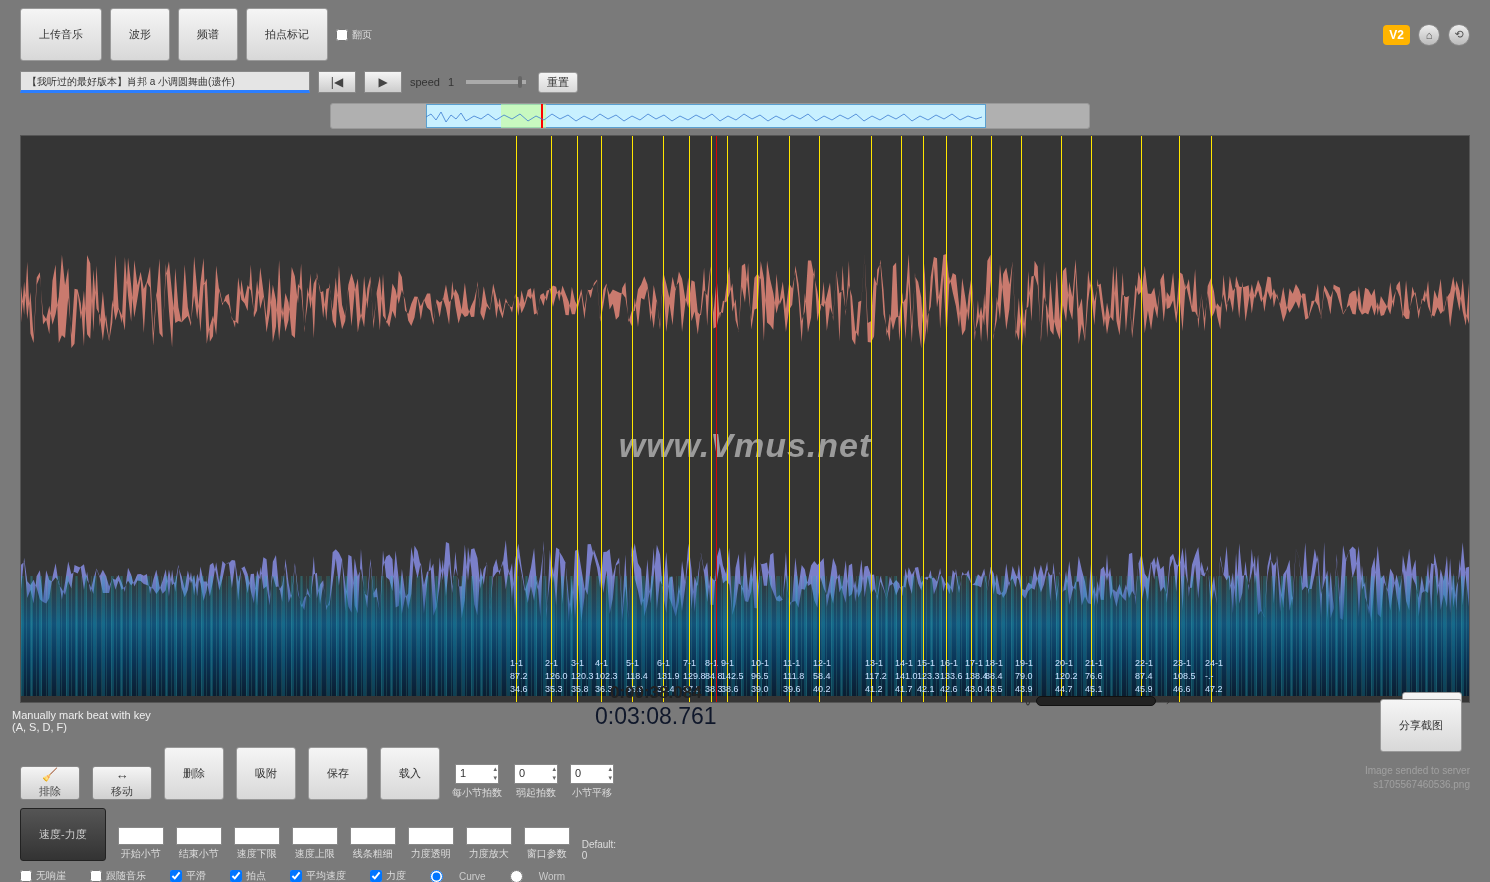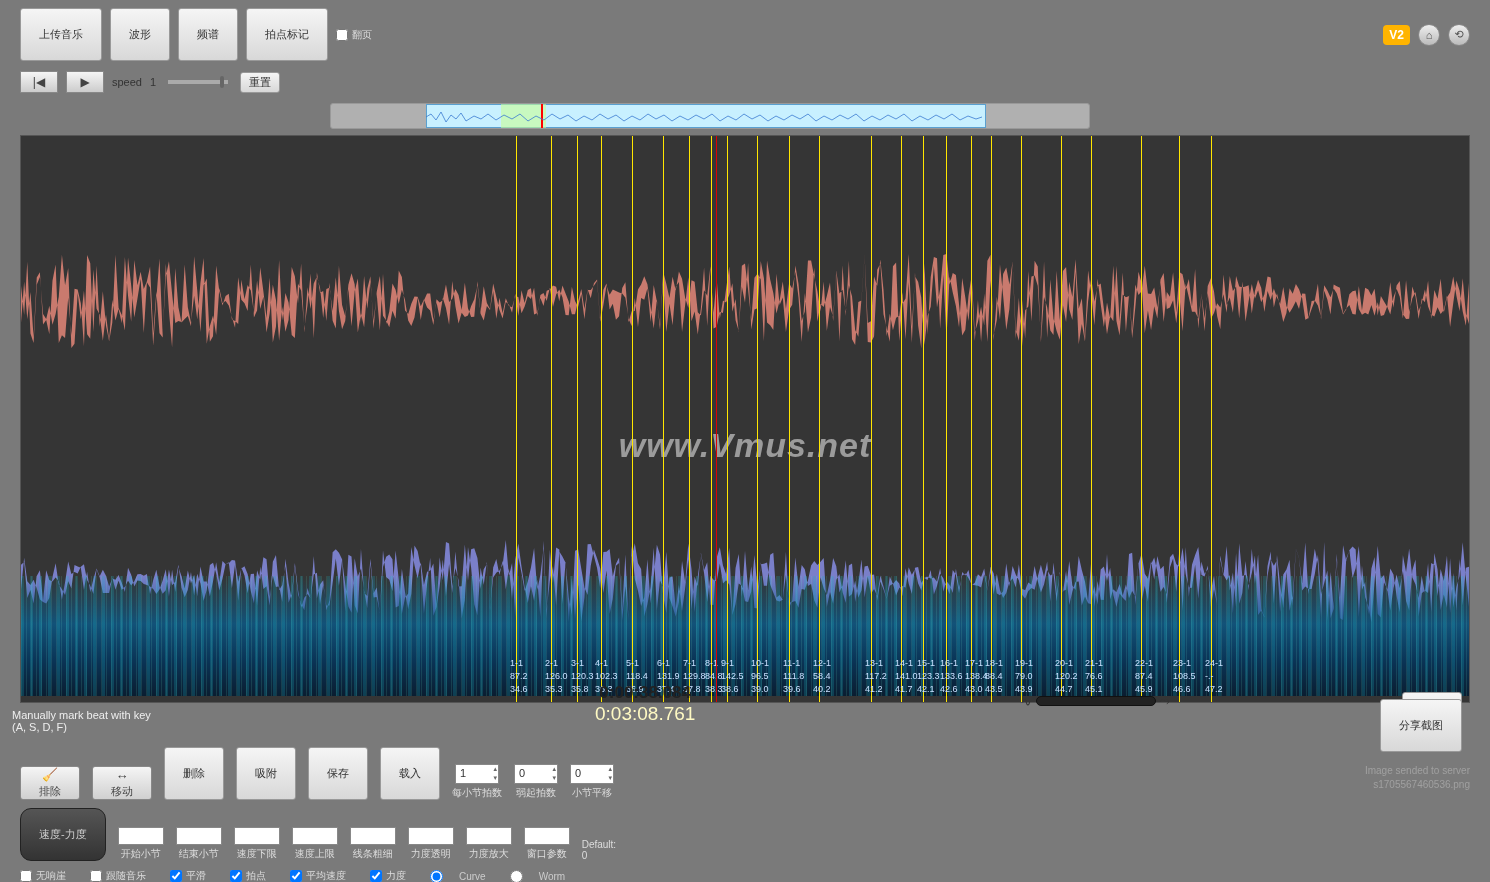--- a/index.html
+++ b/index.html
@@ -1,20 +1,20 @@
 <!DOCTYPE html>
 <html><head>
 <meta charset="utf-8">
 <style>
 * { box-sizing: border-box; margin: 0; padding: 0; font-family: Arial, sans-serif; }
 body { background: #7a7a7a; width: 1490px; height: 882px; overflow: hidden; font-size: 11px; color: #ddd; position: relative; }
 .topbar { display: flex; align-items: center; padding: 8px 20px; gap: 8px; }
 .btn { background: linear-gradient(#f5f5f5,#d8d8d8); border: 1px solid #999; border-radius: 3px; padding: 18px 18px; color: #333; font-size: 11px; cursor: pointer; }
 .btn-sm { padding: 2px 8px; }
-.btn-dark { background: linear-gradient(#555,#333); color: #ccc; border-color: #222; border-radius: 11px; }
+.btn-dark { background: linear-gradient(#555,#333); color: #ccc; border-color: #222; }
 .v2-badge { background: #ffb400; color: #fff; font-weight: bold; padding: 3px 6px; border-radius: 4px; font-size: 12px; }
 .icon-circ { width: 22px; height: 22px; border-radius: 50%; background: linear-gradient(#eee,#bbb); border: 1px solid #888; display: inline-flex; align-items: center; justify-content: center; font-size: 11px; color: #555; }
 .row2 { display: flex; align-items: center; padding: 2px 20px 8px; gap: 8px; }
 .title-box { width: 290px; background: #e5e5e5; border: 1px solid #888; border-bottom: 3px solid #2b7eff; padding: 3px 6px; color: #333; font-size: 10px; height: 22px; overflow: hidden; white-space: nowrap; }
 .nav-btn { width: 38px; height: 22px; background: linear-gradient(#f5f5f5,#ccc); border: 1px solid #888; display: inline-flex; align-items: center; justify-content: center; font-size: 12px; color: #444; }
 .slider { width: 60px; height: 4px; background: #aaa; position: relative; margin: 0 4px; }
 .slider::after { content:''; position: absolute; right: 4px; top: -4px; width: 4px; height: 12px; background: #666; border-radius: 2px; }
 .overview { margin: 2px 20px 6px 330px; width: 760px; height: 26px; background: #b0b0b0; border: 1px solid #999; position: relative; border-radius: 3px; }
 .ov-sel { position: absolute; height: 100%; background: #c8f0ff; border: 1px solid #5aa0d0; }
 .ov-hl { position: absolute; height: 100%; background: rgba(200,255,150,0.6); }
@@ -26,21 +26,21 @@
 .spectro { position: absolute; left: 0; right: 0; top: 440px; height: 120px; background: linear-gradient(to top, #001830 0%, #003560 30%, #0a5a8a 60%, transparent 100%); opacity: 0.8; }
 .spectro::before { content:''; position:absolute; inset:0; background: repeating-linear-gradient(90deg, rgba(20,180,200,0.25) 0 3px, transparent 3px 9px), repeating-linear-gradient(90deg, rgba(120,255,200,0.15) 0 1px, transparent 1px 5px); mix-blend-mode: screen; }
 .watermark { position: absolute; left: 50%; top: 290px; transform: translate(-50%,0); font-size: 34px; font-weight: bold; color: rgba(190,190,190,0.75); font-style: italic; letter-spacing: 1px; }
 .marker { position: absolute; top: 0; bottom: 0; width: 1px; background: #ffe600; }
 .marker.red { background: #d00; width: 1px; }
 .mlabel { position: absolute; bottom: 6px; font-size: 9px; color: #c8e0ff; line-height: 13px; white-space: nowrap; }
 .status { display: flex; padding: 6px 12px; align-items: center; gap: 18px; }
 .status-left { font-size: 11px; color: #eee; }
 .time-stack { margin-left: auto; margin-right: auto; text-align: center; position: absolute; left: 595px; top: 683px; }
 .time-cur { color: #222; font-size: 17px; font-weight: bold; }
-.time-tot { color: #fef9c3; font-size: 19px; }
+.time-tot { color: #0f172a; font-size: 23px; }
 .scrubber { position: absolute; right: 320px; top: 693px; display: flex; align-items: center; gap: 4px; }
 .scrubber .bar { width: 120px; height: 10px; background: #222; border-radius: 5px; border: 1px solid #111; }
 .wavicon { font-size: 13px; color: #333; }
 .right-btn { position: absolute; right: 28px; top: 692px; }
 .bottom { padding: 8px 20px; }
 .brow { display: flex; align-items: flex-end; gap: 12px; margin-bottom: 8px; }
 .tool-btn { width: 60px; height: 34px; background: linear-gradient(#f5f5f5,#d0d0d0); border: 1px solid #888; border-radius: 3px; display: flex; flex-direction: column; align-items: center; justify-content: center; font-size: 11px; color: #444; gap: 2px; }
 .tool-btn .ico { font-size: 13px; }
 .spinner { width: 44px; height: 20px; background: #fff; border: 1px solid #888; color: #333; padding: 2px 4px; font-size: 11px; display: inline-block; position: relative; }
 .spinner::after { content:'▴\A▾'; white-space: pre; position: absolute; right: 1px; top: -1px; font-size: 7px; line-height: 9px; color: #666; }
@@ -65,20 +65,21 @@
       <input type="checkbox" style="">
       <span>翻页</span>
     </label>
   <div class="flex-sp"></div>
   <span class="v2-badge">V2</span>
   <span class="icon-circ">⌂</span>
   <span class="icon-circ">⟲</span>
 </div>
 
 <div class="row2">
+  <div class="title-box">【我听过的最好版本】肖邦 a 小调圆舞曲(遗作)</div>
   <span class="nav-btn">|◀</span>
   <span class="nav-btn">▶</span>
   <span style="color:#333;font-size:11px;">speed</span>
   <span style="color:#333;font-size:11px;">1</span>
   <div class="slider"></div>
   <button class="btn btn-sm">重置</button>
 </div>
 
 <div class="overview">
   <div class="ov-sel" style="left:95px;width:560px"></div>

